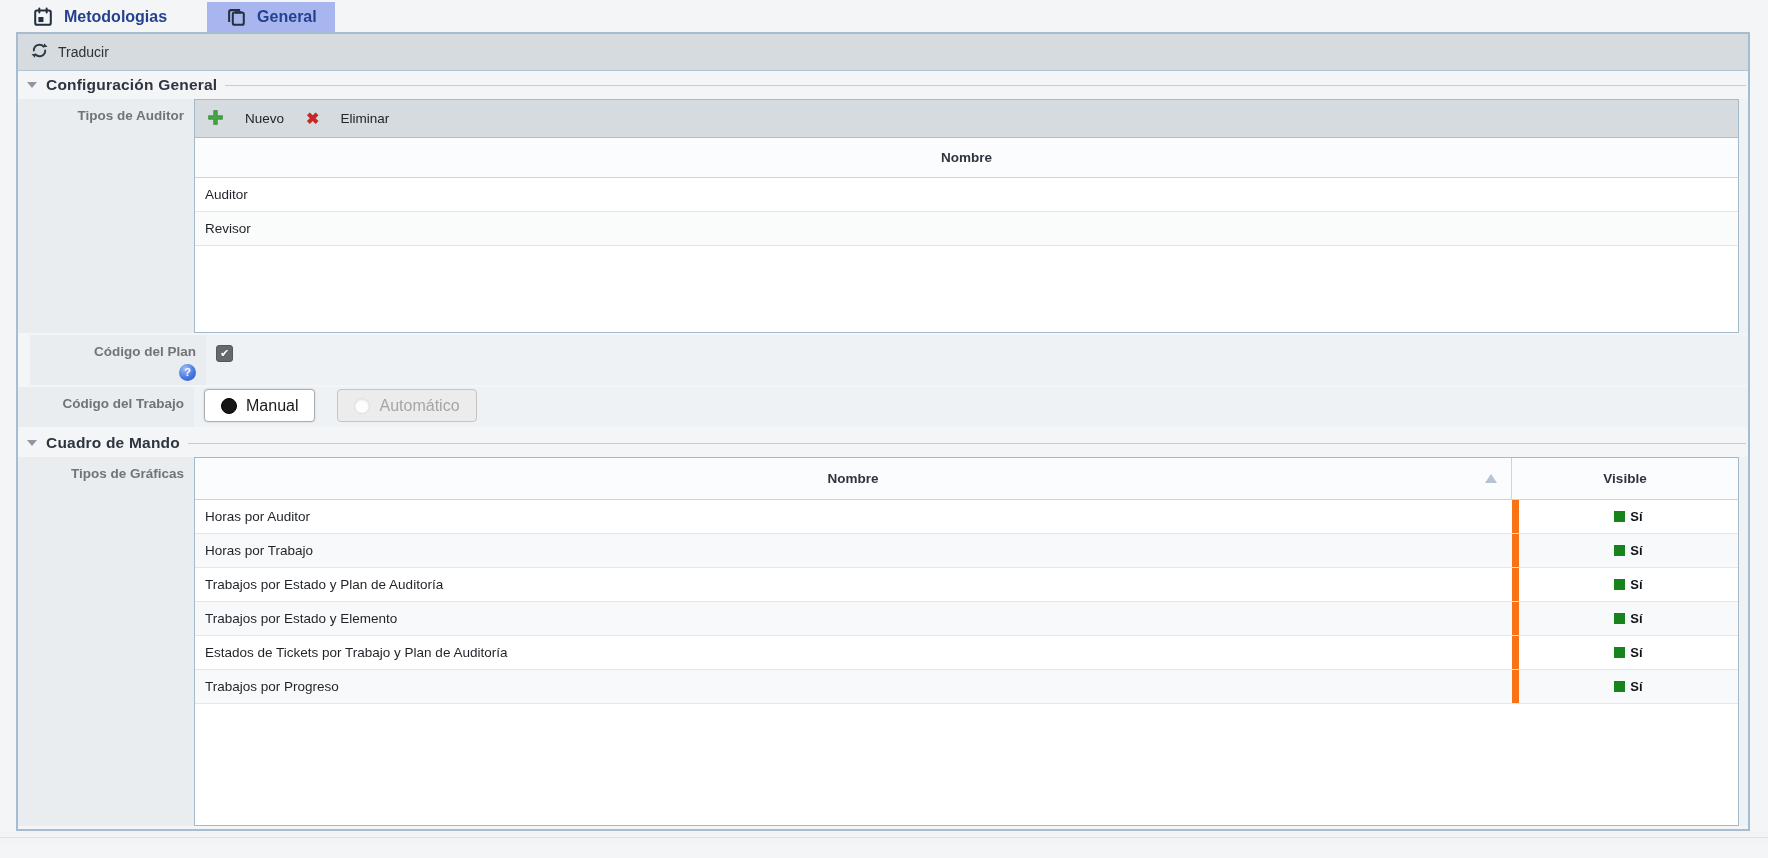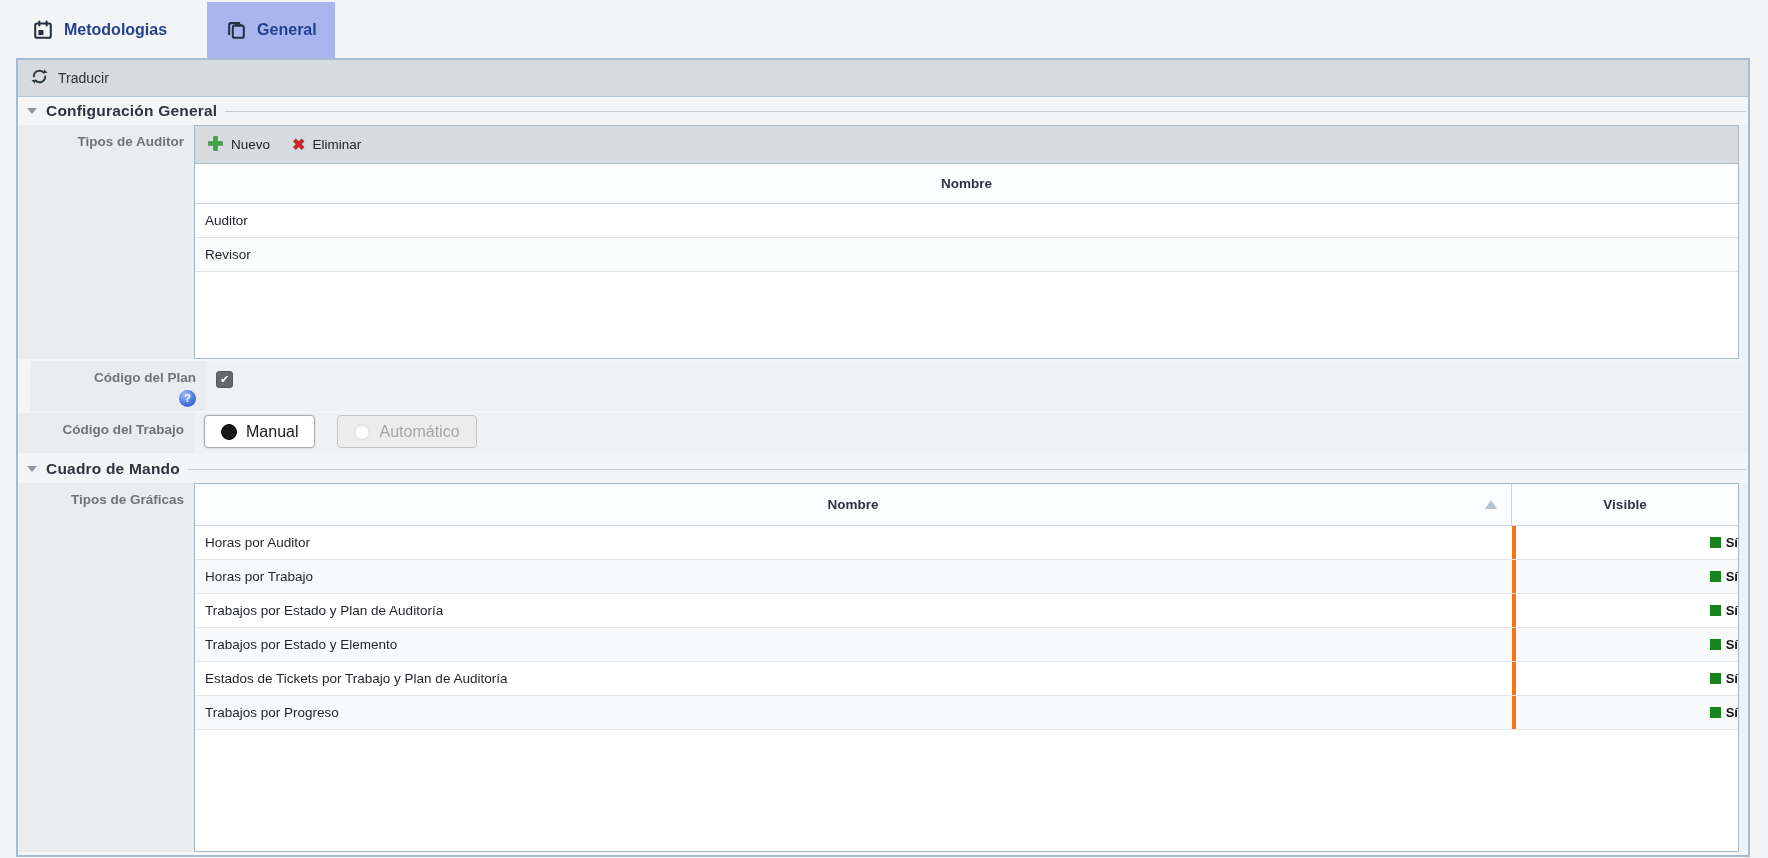--- a/index.html
+++ b/index.html
@@ -1,20 +1,20 @@
 <!DOCTYPE html>
 <html><head>
 <meta charset="utf-8">
 <style>
   * { margin:0; padding:0; box-sizing:border-box; }
   html,body { width:1768px; height:858px; overflow:hidden; }
   body { background:#f4f5f6; font-family:"Liberation Sans", sans-serif; color:#22282e; }
 
   
-  .tabbar { height:58px; display:flex; align-items:stretch; padding:2px 0 0 14px; gap:22px; }
+  .tabbar { height:32px; display:flex; align-items:stretch; padding:2px 0 0 14px; gap:22px; }
   .tab { display:flex; align-items:center; gap:10px; padding:0 18px; font-size:16px; font-weight:bold;
          color:#24418f; cursor:pointer; }
   .tab.active { background:#a9b5ef; }
   .tab svg { display:block; }
 
   
   .panel { margin:0 18px 0 16px; height:799px; border:2px solid #a6bcd0; background:#f4f5f6;
            display:flex; flex-direction:column; }
   .ptoolbar { height:37px; flex:0 0 37px; background:#d5dbde; border-bottom:1px solid #b3c5d4;
               display:flex; padding-left:12px; }
@@ -33,21 +33,21 @@
               display:flex; flex-direction:column; align-items:flex-end; }
   .flabel { font-size:13.5px; font-weight:bold; color:#737373; text-align:right; line-height:1.25; }
   .fieldcol { flex:1; background:#eff2f4; }
 
   
   .row1 { height:234px; flex:0 0 234px; }
   .row1 .fieldcol { padding-right:9px; }
   .gridbox { border:1px solid #a4bac9; background:#fff; height:100%; display:flex; flex-direction:column; }
   .gtoolbar { height:38px; flex:0 0 38px; background:#d5dbde; border-bottom:1px solid #a9bfce;
               display:flex; align-items:center; gap:22px; padding-left:12px; }
-  .gbtn { display:flex; align-items:center; gap:7px; background:transparent; border:none;
+  .gbtn { display:flex; align-items:center; gap:21px; background:transparent; border:none;
           font-family:inherit; font-size:13.5px; color:#21262b; cursor:pointer; }
   .xglyph { color:#c62828; font-size:16px; font-weight:bold; line-height:1; }
   .thead1 { height:40px; flex:0 0 40px; background:#fbfcfd; border-bottom:1px solid #ccd5da;
             display:flex; align-items:center; justify-content:center;
             font-size:13.5px; font-weight:bold; color:#2e3440; }
   .trow { height:34px; flex:0 0 34px; display:flex; align-items:center; padding-left:10px;
           font-size:13.5px; color:#1f2328; border-bottom:1px solid #e0e5e8; background:#fff; cursor:pointer; }
   .trow.alt { background:#fafbfb; }
   .tfill { flex:1; background:#fff; }
 
@@ -82,22 +82,22 @@
   .hname { flex:1; position:relative; display:flex; align-items:center; justify-content:center;
            border-right:1px solid #ccd5da; cursor:pointer; }
   .sortarrow { position:absolute; right:14px; top:50%; transform:translateY(-55%);
                width:0; height:0; border-left:6px solid transparent; border-right:6px solid transparent;
                border-bottom:9px solid #b7c3d1; }
   .hvis { width:226px; flex:0 0 226px; display:flex; align-items:center; justify-content:center; cursor:pointer; }
   .grow { height:34px; flex:0 0 34px; display:flex; border-bottom:1px solid #e3e7ea; background:#fff;
           font-size:13.5px; color:#1f2328; cursor:pointer; }
   .grow.alt { background:#f8f9fa; }
   .gname { flex:1; display:flex; align-items:center; padding-left:10px; }
-  .gvis { width:226px; flex:0 0 226px; display:flex; align-items:center; justify-content:flex-end;
-          gap:5px; font-weight:bold; font-size:13px; color:#101418; border-left:4px solid #f97316; }
+  .gvis { width:226px; flex:0 0 226px; display:flex; align-items:center; justify-content:center;
+          gap:5px; font-weight:bold; font-size:13px; color:#101418; border-left:7px solid #f97316; }
   .gsq { width:11px; height:11px; background:#17831d; display:inline-block; }
 
   
   .bottomstrip { height:13px; position:relative; background:#f2f3f4; }
   .bottomstrip::after { content:""; position:absolute; left:0; right:0; top:6px; border-top:1px solid #dfe2e5; }
 </style>
 </head>
 <body>
 
 <div class="tabbar">

